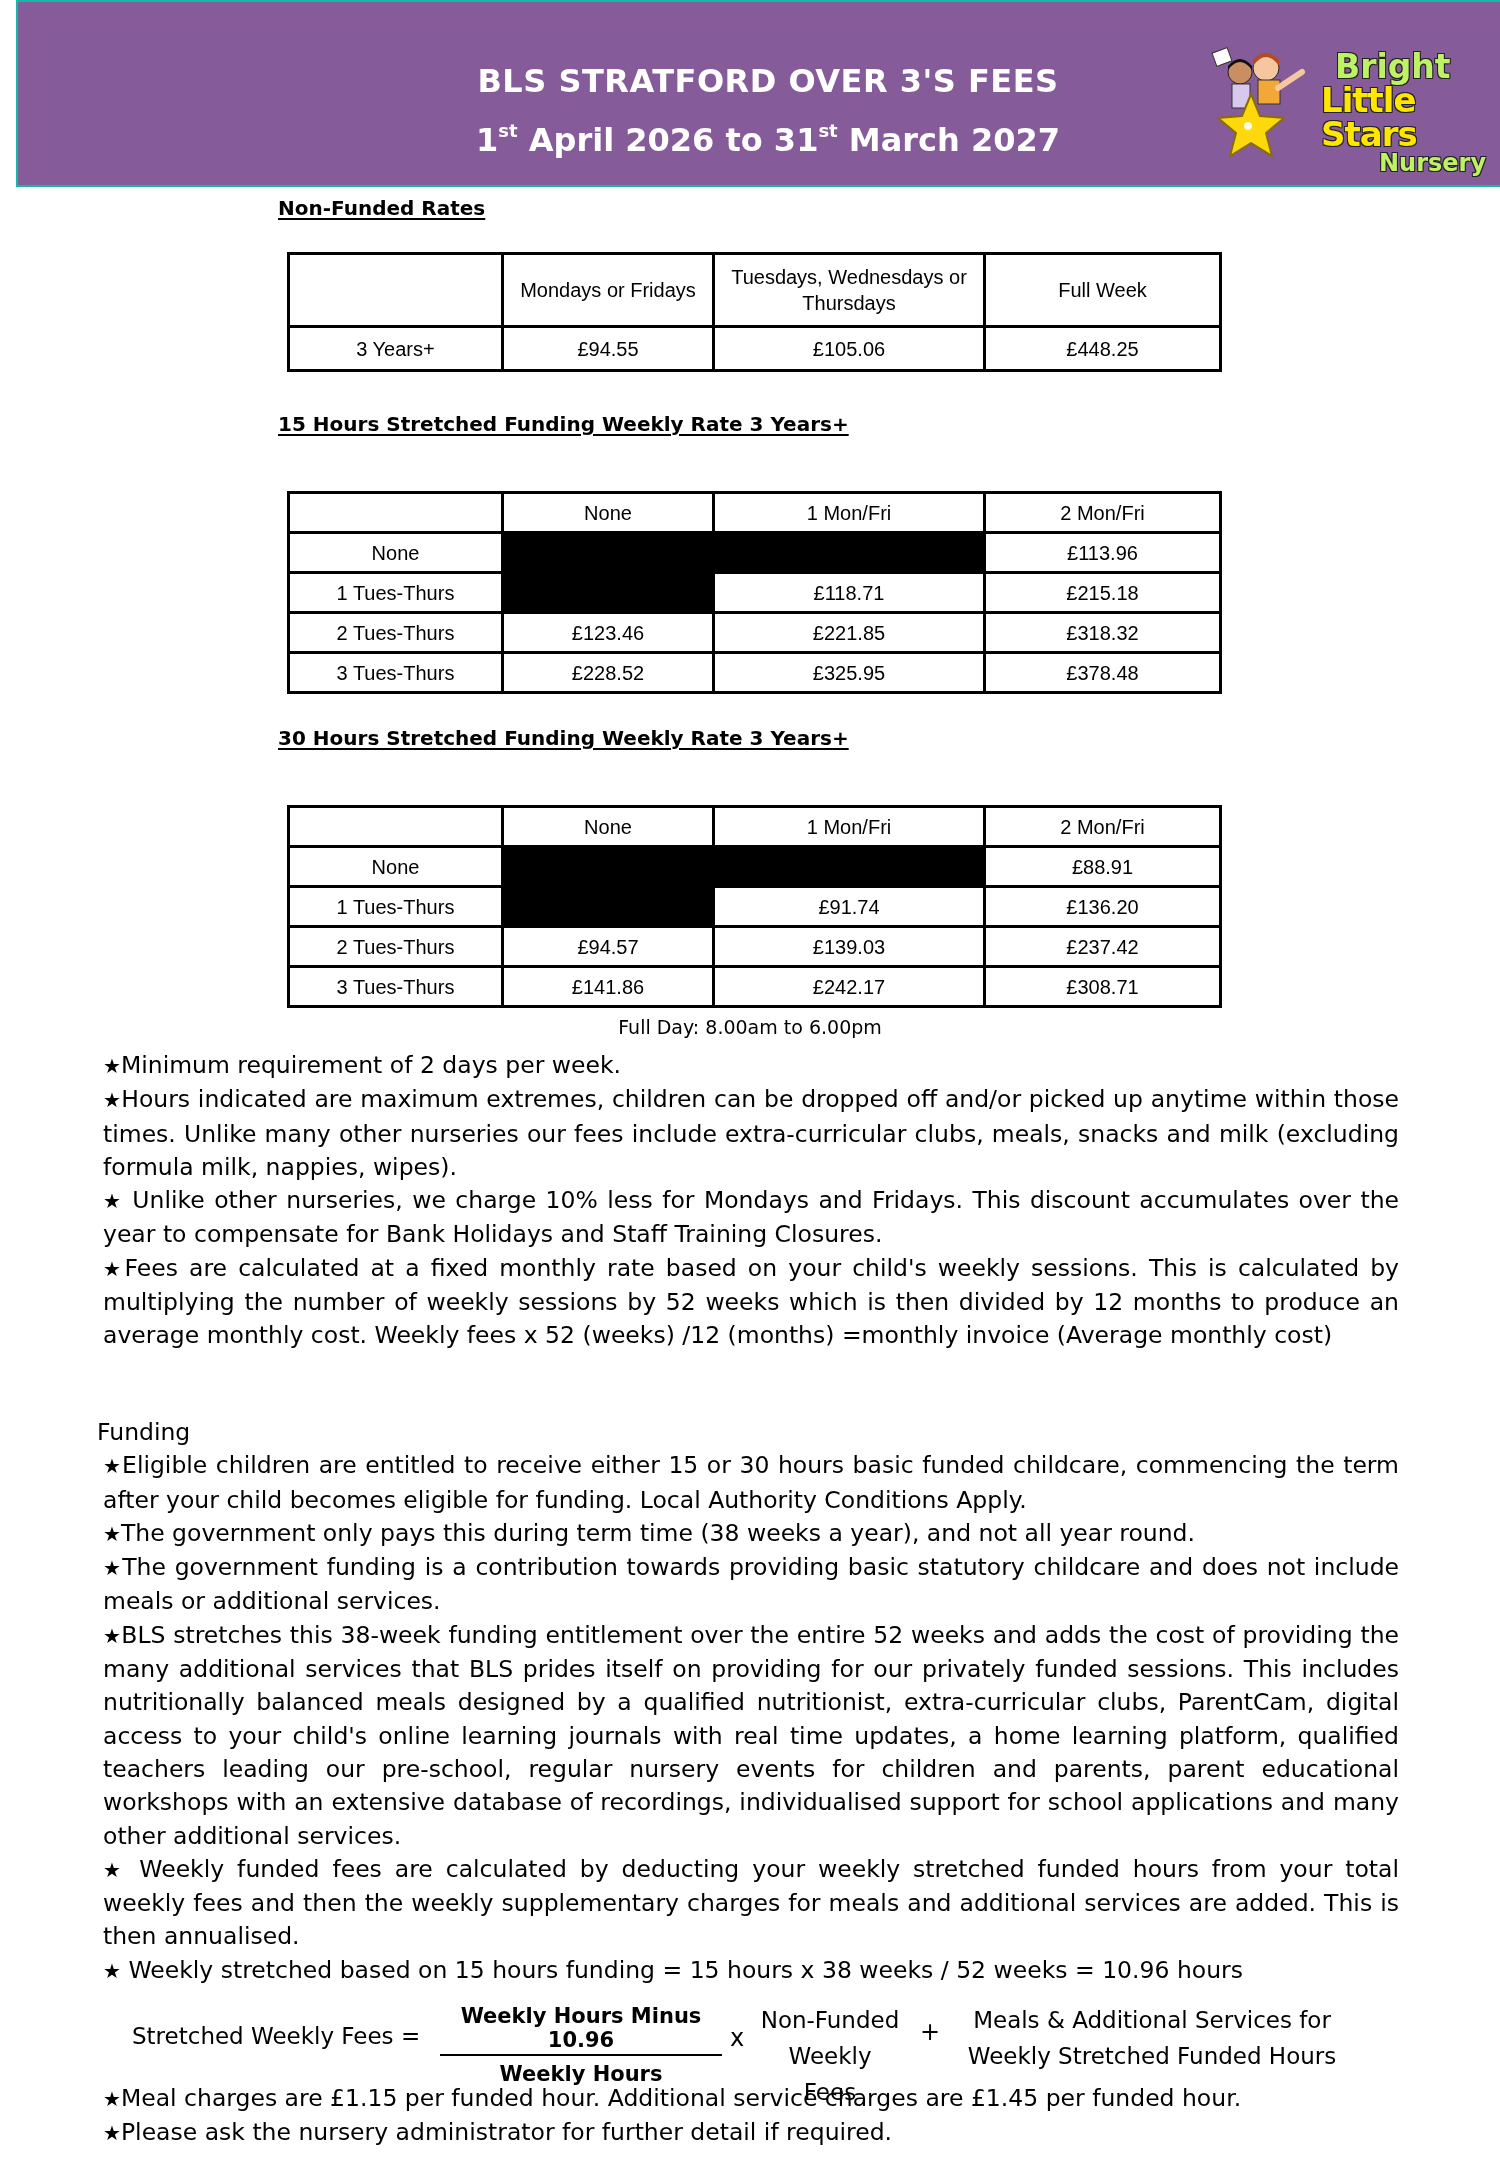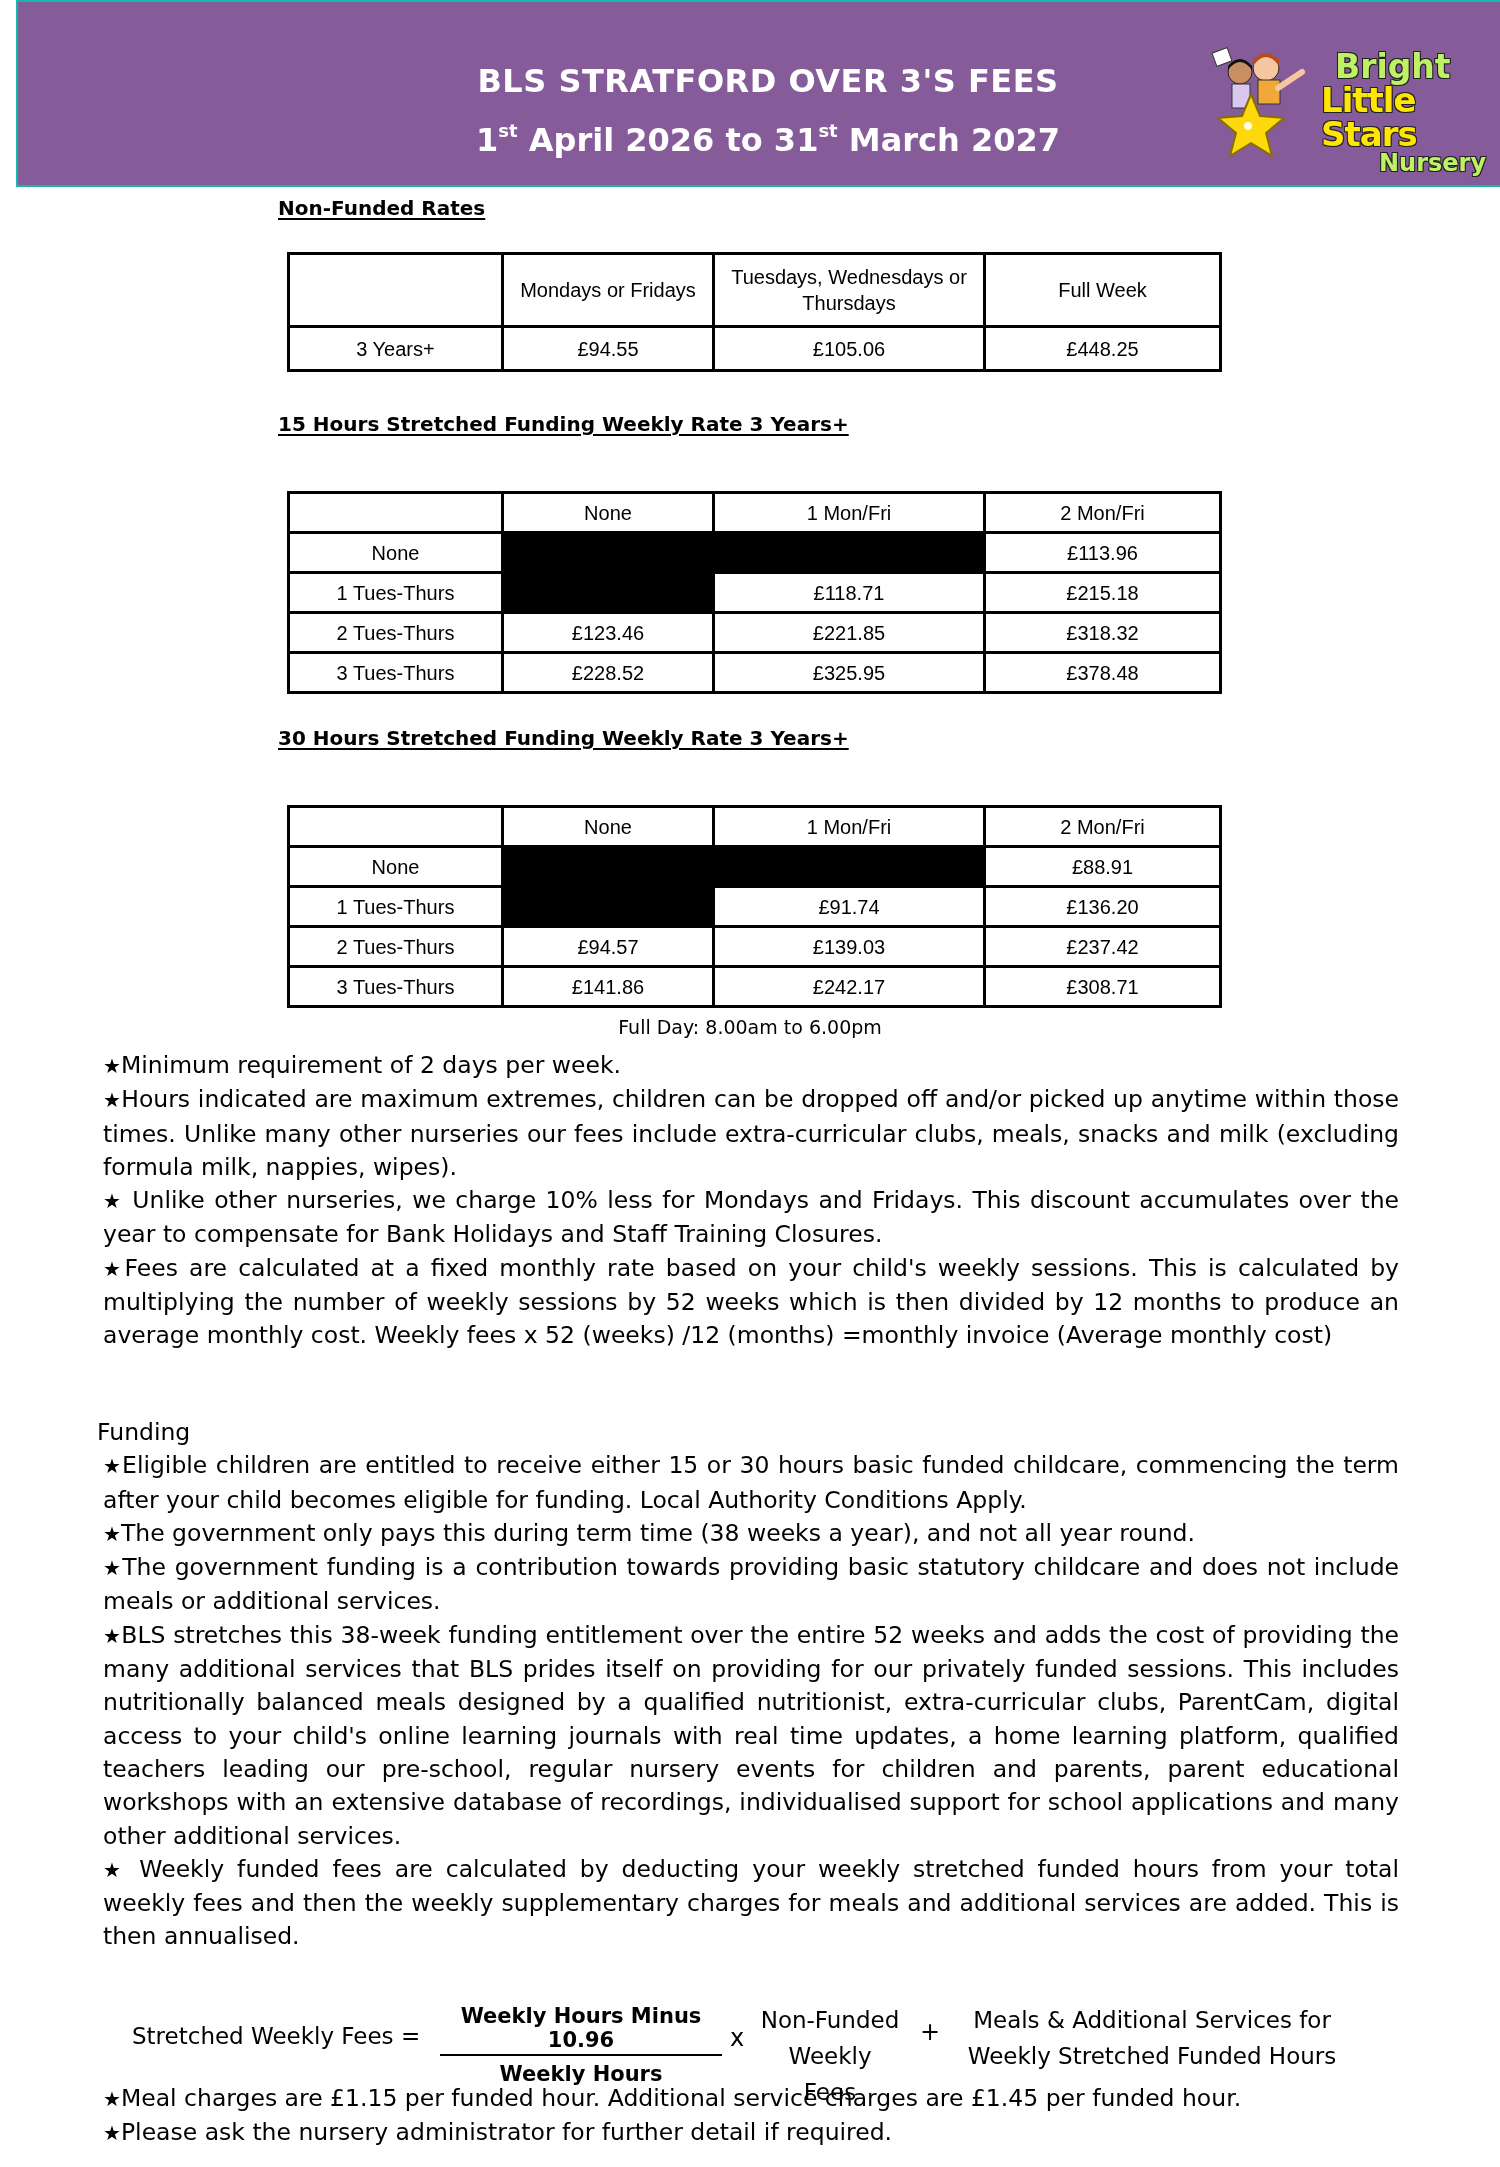--- a/index.html
+++ b/index.html
@@ -223,20 +223,21 @@
   <p class="last"><span class="star">★</span><span>Fees are calculated at a fixed monthly rate based on your child's weekly sessions. This is calculated by multiplying the number of weekly sessions by 52 weeks which is then divided by 12 months to produce an average monthly cost.  Weekly fees x 52 (weeks) /12 (months) =monthly invoice (Average monthly cost)</span></p>
 </div>
 
 <div class="body-text" id="funding">
   <p>Funding</p>
   <p class="last"><span class="star">★</span><span>Eligible children are entitled to receive either 15 or 30 hours basic funded childcare, commencing the term after your child becomes eligible for funding. Local Authority Conditions Apply.</span></p>
   <p class="last"><span class="star">★</span><span>The government only pays this during term time (38 weeks a year), and not all year round.</span></p>
   <p class="last"><span class="star">★</span><span>The government funding is a contribution towards providing basic statutory childcare and does not include meals or additional services.</span></p>
   <p class="last"><span class="star">★</span><span>BLS stretches this 38-week funding entitlement over the entire 52 weeks and adds the cost of providing the many additional services that BLS prides itself on providing for our privately funded sessions. This includes nutritionally balanced meals designed by a qualified nutritionist, extra-curricular clubs, ParentCam, digital access to your child's online learning journals with real time updates, a home learning platform, qualified teachers leading our pre-school, regular nursery events for children and parents, parent educational workshops with an extensive database of recordings, individualised support for school applications and many other additional services.</span></p>
   <p class="last"><span class="star">★</span><span> Weekly funded fees are calculated by deducting your weekly stretched funded hours from your total weekly fees and then the weekly supplementary charges for meals and additional services are added. This is then annualised.</span></p>
+  <p class="last"><span class="star">★</span><span> Weekly stretched based on 15 hours funding  = 15 hours x 38 weeks / 52 weeks = 10.96 hours</span></p>
 </div>
 
 <div class="formula">
   <span class="f-label">Stretched Weekly Fees =</span>
   <span class="f-frac" style="left:308px;font-weight:bold;">
     <span class="f-num">Weekly Hours Minus 10.96</span>
     <span class="f-den">Weekly Hours</span>
   </span>
   <span class="f-times">x</span>
   <span class="f-nf">

